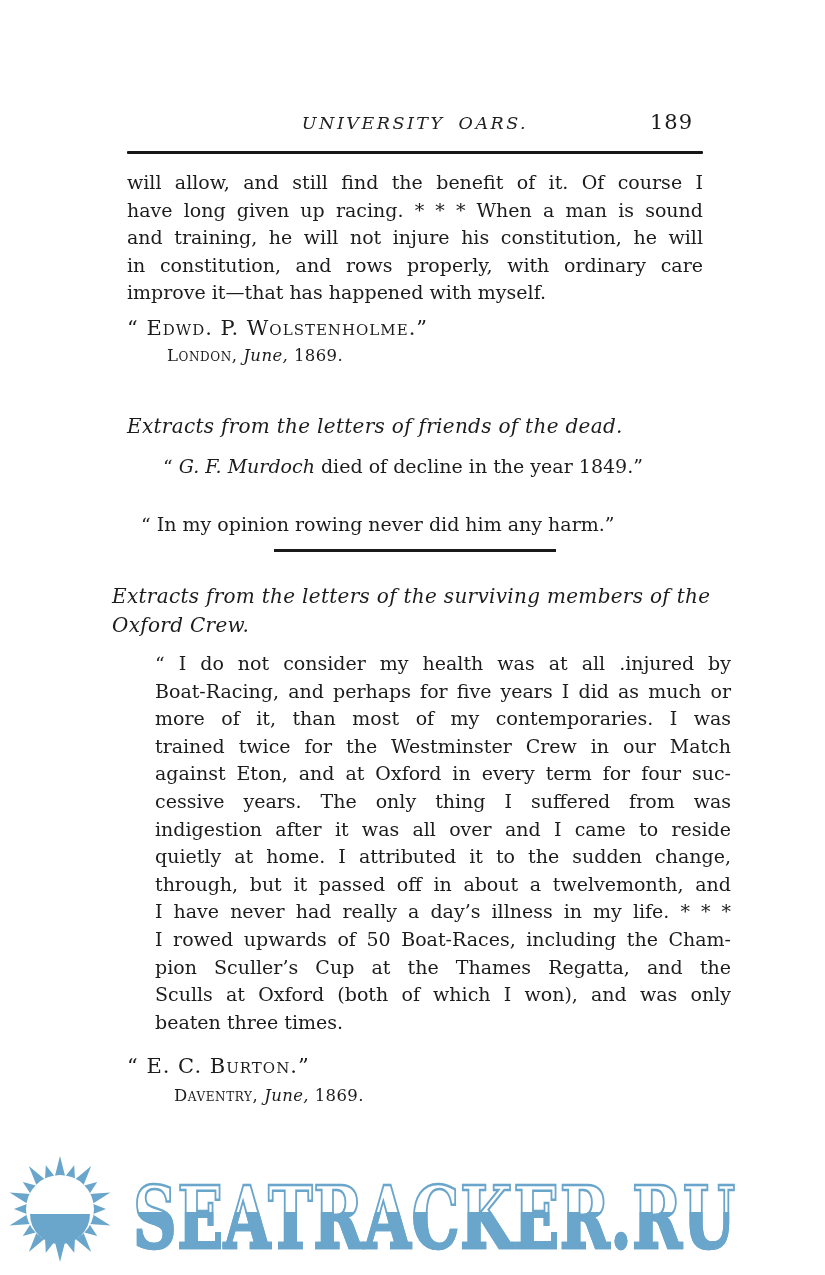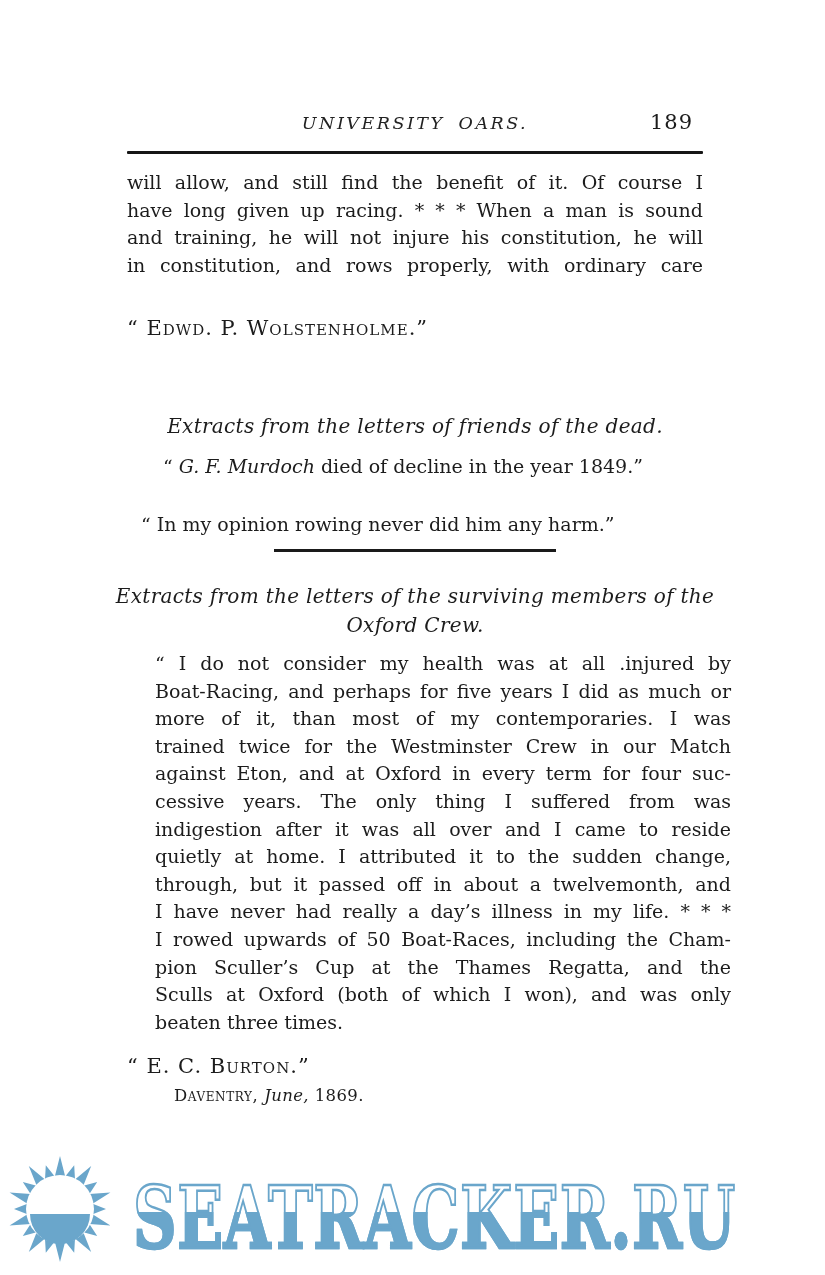--- a/index.html
+++ b/index.html
@@ -29,21 +29,21 @@
   .para2{top:650px;margin-left:28px;}
 
   .signature{font-size:21px;font-variant:small-caps;letter-spacing:1px;text-align:left;}
   .sig1{top:316px;padding-right:55px;box-sizing:border-box;}
   .sig2{top:1054px;padding-right:50px;box-sizing:border-box;}
 
   .dateline{font-size:16.5px;letter-spacing:0.4px;}
   .date1{top:346px;padding-left:40px;}
   .date2{top:1086px;padding-left:47px;}
 
-  .section-heading{font-style:italic;font-size:20px;text-align:center;letter-spacing:0.3px;}
+  .section-heading{font-style:italic;font-size:20px;text-align:left;letter-spacing:0.3px;}
   .heading1{top:414px;}
   .heading2{top:582px;left:112px;width:606px;line-height:28.5px;}
 
   .quote-line{font-size:19px;}
   .quote1{top:455px;padding-left:36px;}
   .quote2{top:513px;padding-left:14px;}
 
   .section-divider{top:549px;left:274px;width:282px;height:2.5px;background:#1a1a1a;}
 
   .seg-italic{font-style:italic;}
@@ -69,24 +69,26 @@
 
   <div class="abs col header-title">UNIVERSITY OARS.</div>
   <div class="abs page-number">189</div>
   <div class="abs col header-rule"></div>
 
   <div class="abs col para para1">
       <div class="tline">will allow, and still find the benefit of it.  Of course I</div>
       <div class="tline">have long given up racing. * * * When a man is sound</div>
       <div class="tline">and training, he will not injure his constitution, he will</div>
       <div class="tline">in constitution, and rows properly, with ordinary care</div>
+      <div class="tline last">improve it—that has happened with myself.</div>
     </div>
 
   <div class="abs col signature sig1">“ Edwd. P. Wolstenholme.”</div>
 
+  <div class="abs col dateline date1"><span class="seg-smallcaps">London,</span><span class="seg-plain"> </span><span class="seg-italic">June,</span><span class="seg-plain"> 1869.</span></div>
 
   <div class="abs col section-heading heading1">Extracts from the letters of friends of the dead.</div>
 
   <div class="abs col quote-line quote1"><span class="seg-plain">“ </span><span class="seg-italic">G. F. Murdoch</span><span class="seg-plain"> died of decline in the year 1849.”</span></div>
 
   <div class="abs col quote-line quote2"><span class="seg-plain">“ In my opinion rowing never did him any harm.”</span></div>
 
   <div class="abs section-divider"></div>
 
   <div class="abs section-heading heading2">

